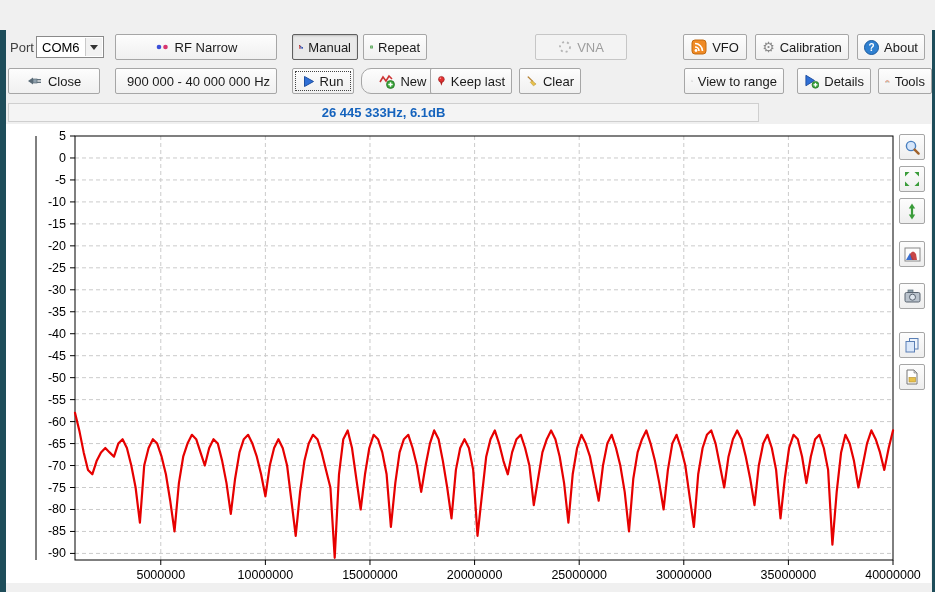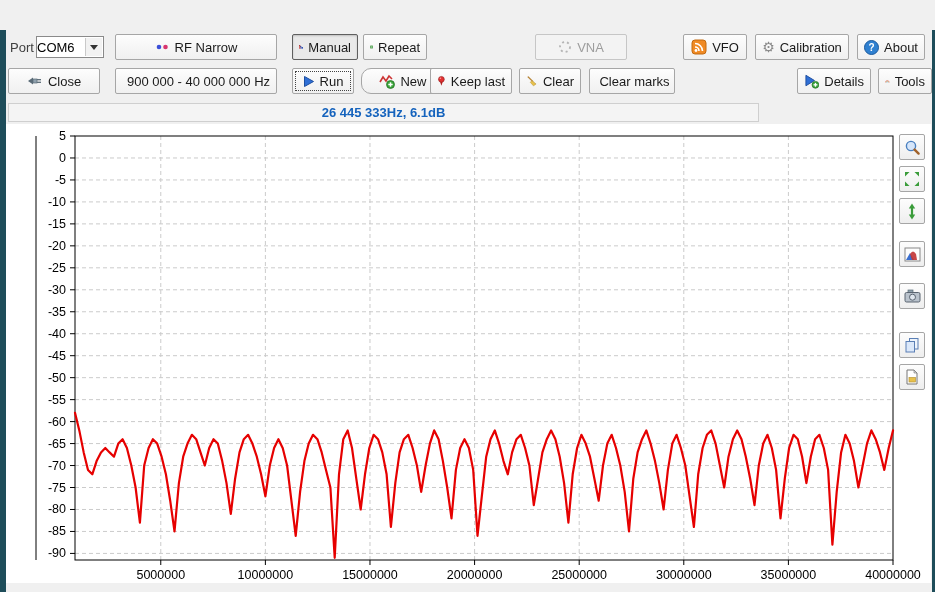--- a/index.html
+++ b/index.html
@@ -25,21 +25,21 @@
   
   .btn{position:absolute;height:26px;display:flex;align-items:center;justify-content:center;gap:5px;
        background:linear-gradient(#fdfdfd,#f0f0f0);border:1px solid #a6a6a6;border-radius:2px;
        font-size:13px;color:#1a1a1a;padding:0 6px;white-space:nowrap;cursor:default;}
   .btn.active{background:#e9e9e9;border-color:#5f5f5f;box-shadow:inset 0 1px 2px rgba(0,0,0,.18);}
   .btn.focused{outline:1px dotted #444;outline-offset:-4px;}
   .btn.disabled{color:#9d9d9d;border-color:#c6c6c6;background:#f3f3f3;}
   .row1{top:34px;} .row2{top:68px;}
   .lbl{position:absolute;font-size:13px;color:#404040;}
   .combo{position:absolute;left:36px;top:36px;width:68px;height:22px;background:#fff;border:1px solid #8a8a8a;
-         display:flex;align-items:center;font-size:13px;}
+         display:flex;align-items:center;font-size:13px;padding-left:5px;}
   .combo .arrowbox{position:absolute;right:1px;top:1px;bottom:1px;width:17px;border-left:1px solid #c9c9c9;
          display:flex;align-items:center;justify-content:center;background:#f2f2f2;}
   .combo .arrow{width:0;height:0;border-left:4px solid transparent;border-right:4px solid transparent;border-top:5px solid #333;}
 
   
   .statusband{position:absolute;left:8px;top:103px;width:751px;height:19px;background:#f4f4f4;
               border:1px solid #cfcfcf;display:flex;align-items:center;justify-content:center;}
   .status-text{font-size:13px;font-weight:bold;color:#1563bd;}
 
   
@@ -173,30 +173,28 @@
   </div>
 
   <div class="btn row2" style="left:519px;width:62px;">
     <svg width="16" height="16" viewBox="0 0 16 16">
       <line x1="3" y1="2.5" x2="9" y2="8.5" stroke="#b8863a" stroke-width="1.8" stroke-linecap="round"></line>
       <polygon points="8,7.5 13.5,12 10,14.5 5.8,9.8" fill="#e8c14a" stroke="#b8963a" stroke-width="0.8"></polygon>
     </svg>
     <span>Clear</span>
   </div>
 
-  <div class="btn row2" style="left:589px;width:86px;">
-    <svg width="16" height="16" viewBox="0 0 16 16">
-      <polygon points="3.5,8 5,13 7,8" fill="#2c5fa8"></polygon>
-      <circle cx="5.2" cy="5" r="3.8" fill="#3b7fd4" stroke="#1f4f8e" stroke-width="0.8"></circle>
-      <line x1="9.5" y1="9.5" x2="14.5" y2="14.5" stroke="#d22222" stroke-width="2"></line>
-      <line x1="14.5" y1="9.5" x2="9.5" y2="14.5" stroke="#d22222" stroke-width="2"></line>
-    </svg>
-    <span>Clear marks</span>
-  </div>
-
+
+  <div class="btn row2" style="left:684px;width:100px;">
+    <svg width="16" height="16" viewBox="0 0 16 16">
+      <rect x="1.5" y="1.5" width="10" height="10" fill="none" stroke="#999" stroke-dasharray="2 2"></rect>
+      <polygon points="6.5,5.5 13,10 10,10.8 11.8,14 9.8,14.8 8.3,11.6 6.5,13.5" fill="#fff" stroke="#333" stroke-width="0.9"></polygon>
+    </svg>
+    <span>View to range</span>
+  </div>
 
   <div class="btn row2" style="left:797px;width:74px;">
     <svg width="16" height="16" viewBox="0 0 16 16">
       <polygon points="2,2 11,7.5 2,13" fill="#2f6fd6" stroke="#1e4fa0"></polygon>
       <circle cx="12" cy="12" r="3.6" fill="#3aa43a" stroke="#1f6b1f" stroke-width="0.7"></circle>
       <line x1="10" y1="12" x2="14" y2="12" stroke="#fff" stroke-width="1.4"></line>
       <line x1="12" y1="10" x2="12" y2="14" stroke="#fff" stroke-width="1.4"></line>
     </svg>
     <span>Details</span>
   </div>

